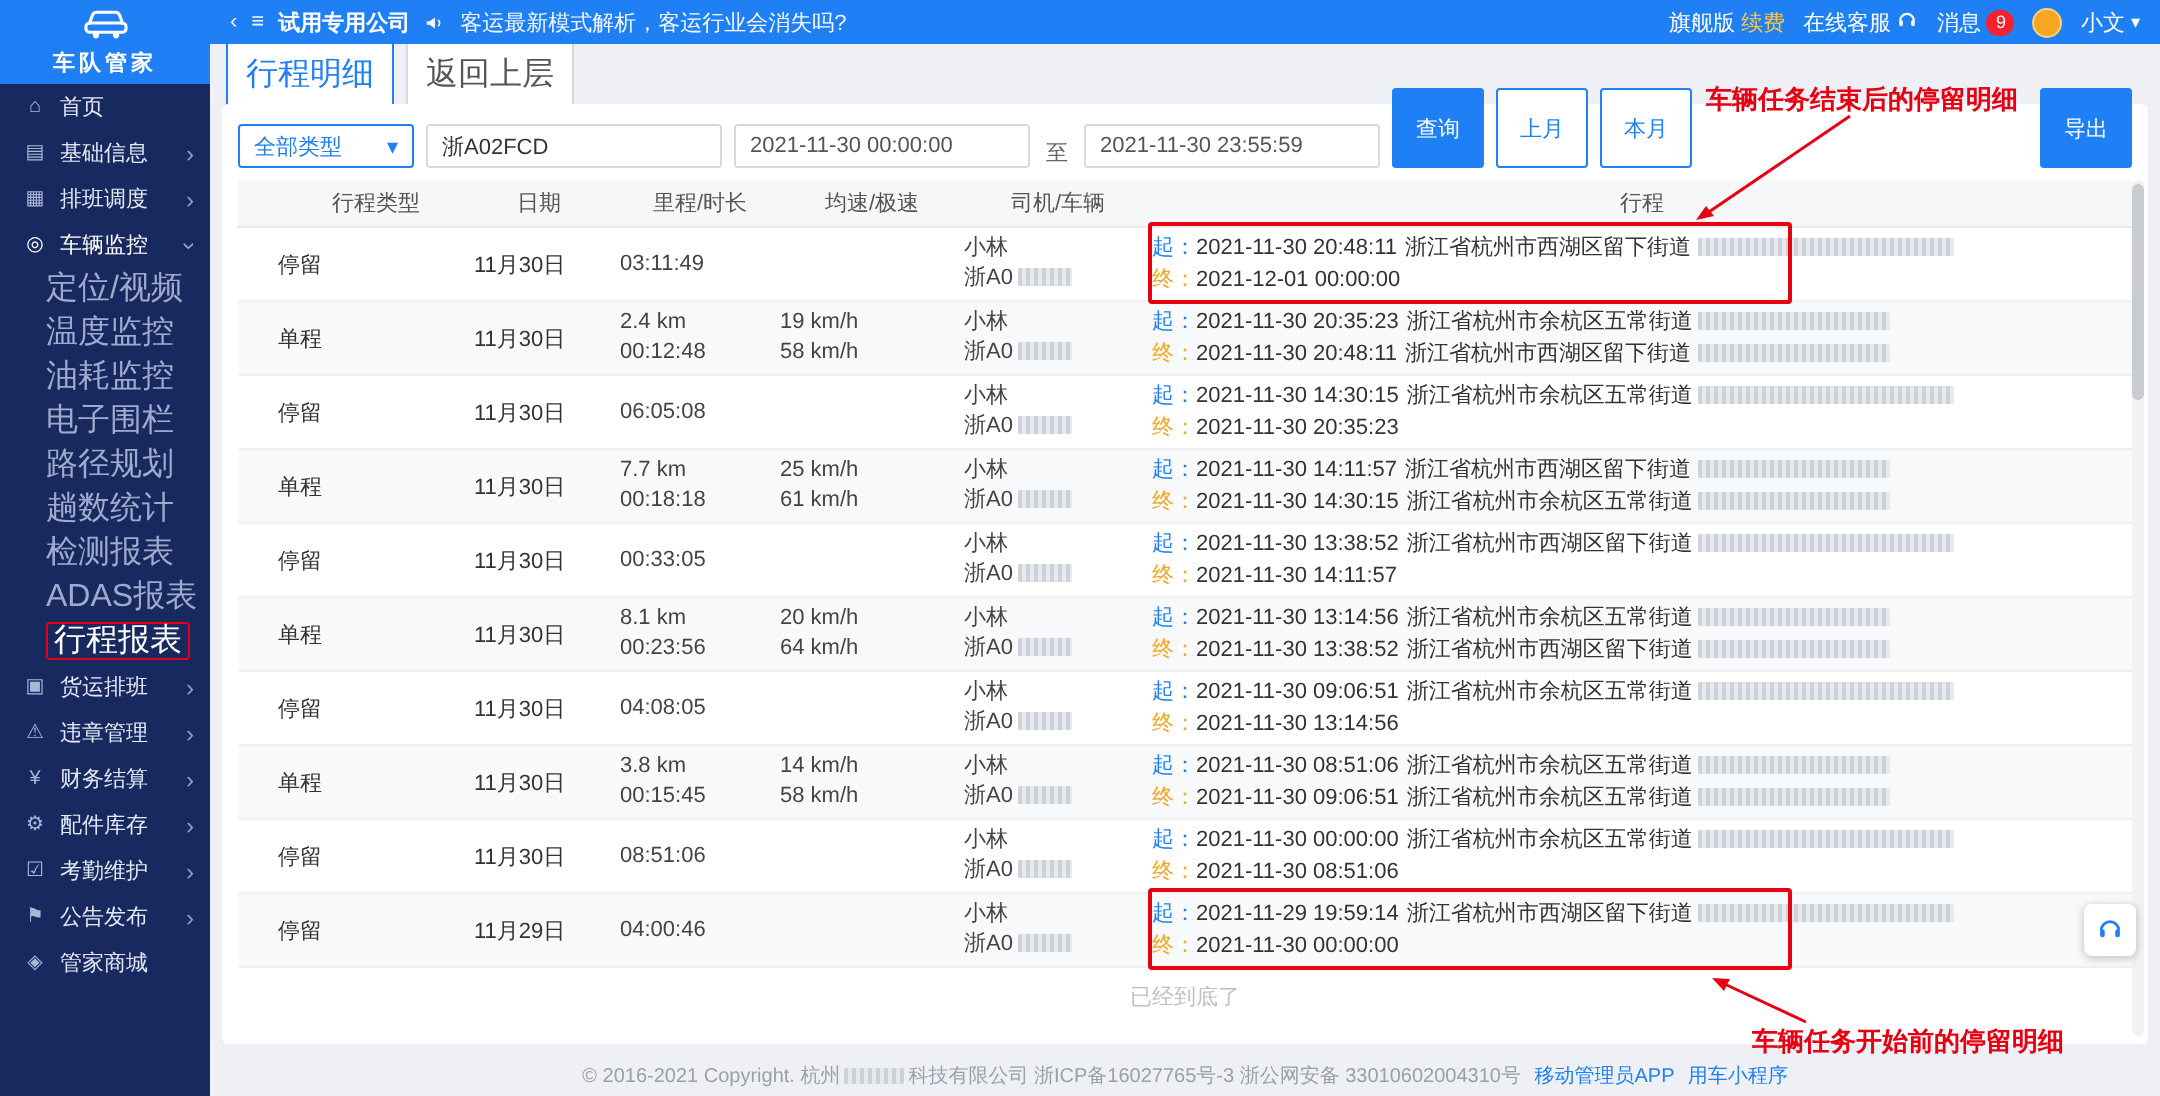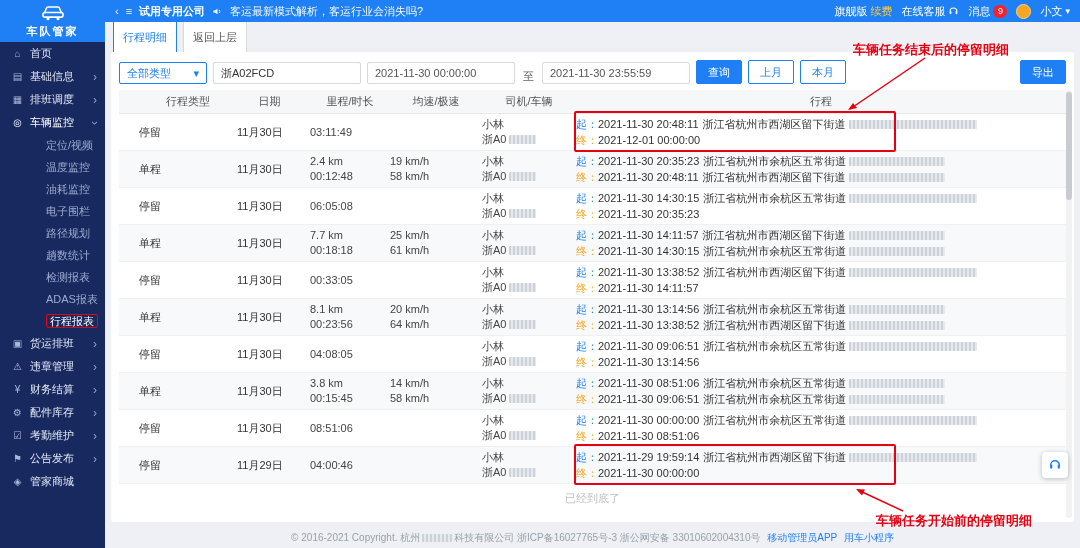--- a/index.html
+++ b/index.html
@@ -11,53 +11,53 @@
   .sidebar { position:absolute; left:0; top:0; width:105px; height:548px; background:#17295E; z-index:5; }
   .logo { height:42px; background:#1E80F4; display:flex; flex-direction:column; align-items:center; justify-content:center; color:#fff; }
   .logo-text { font-size:11px; font-weight:bold; letter-spacing:2px; margin-top:1px; }
   .nav-item { height:23px; display:flex; align-items:center; padding:0 8px 0 11px; gap:6px; color:#e3e8f6; cursor:pointer; }
   .nav-item .nv-icon { width:13px; font-size:10px; text-align:center; color:#aab6d8; }
   .nav-item .nv-label { flex:1; font-size:11px; white-space:nowrap; }
   .nav-item .nv-chev { font-size:12px; color:#8fa0c9; }
   .nav-item.open { color:#fff; }
   .nav-item.open .nv-icon { color:#fff; }
   .chev-down { display:inline-block; transform:rotate(90deg); }
-  .subnav-item { height:22px; line-height:22px; padding-left:46px; font-size:11px; color:#9fabce; cursor:pointer; white-space:nowrap; }
+  .subnav-item { height:22px; line-height:22px; padding-left:23px; font-size:16px; color:#9fabce; cursor:pointer; white-space:nowrap; }
   .subnav-item.active { color:#fff; }
   .red-ring { border:1px solid #E60012; border-radius:2px; padding:0 3px; }
 
   
   .topbar { position:absolute; left:105px; top:0; width:975px; height:22px; background:#1E80F4; color:#fff; display:flex; align-items:center; padding:0 10px; gap:7px; font-size:11px; z-index:4; }
   .tb-icon { opacity:.95; display:flex; align-items:center; cursor:pointer; }
   .tb-company { font-weight:bold; }
   .tb-announce { opacity:.95; white-space:nowrap; }
   .tb-right { margin-left:auto; display:flex; align-items:flex-end; gap:9px; }
   .renew { color:#FFC53D; cursor:pointer; }
   .tb-group { display:flex; align-items:center; gap:3px; cursor:pointer; }
   .badge { background:#F5222D; color:#fff; border-radius:8px; min-width:14px; height:13px; line-height:13px; text-align:center; font-size:9px; padding:0 3px; }
   .avatar { width:15px; height:15px; border-radius:50%; background:#F5A623; border:1px solid #ffd27d; }
   .caret { font-size:9px; }
 
   
   .content { position:absolute; left:105px; top:22px; width:975px; height:526px; }
   .tabs-row { position:absolute; left:0; top:0; height:30px; display:flex; align-items:center; gap:6px; padding:0 8px; }
-  .tab-btn { height:20px; padding:16px 9px; border-radius:2px; background:#fff; display:flex; align-items:center; font-size:11px; cursor:pointer; }
+  .tab-btn { height:20px; padding:16px 9px; border-radius:2px; background:#fff; display:flex; align-items:center; font-size:16px; cursor:pointer; }
   .tab-active { color:#1E80F4; border:1px solid #1E80F4; }
   .tab-plain { color:#555; border:1px solid #d9d9d9; }
 
   .panel { position:absolute; left:6px; right:6px; top:30px; height:470px; background:#fff; border-radius:3px; padding:8px; }
 
   .filters { display:flex; align-items:flex-end; gap:6px; height:24px; margin-bottom:6px; }
   .ctrl { height:22px; border:1px solid #d9d9d9; border-radius:2px; background:#fff; font-size:11px; color:#333; display:flex; align-items:center; padding:0 7px; }
   .sel { width:88px; justify-content:space-between; border-color:#1E80F4; color:#1E80F4; cursor:pointer; }
   input.ctrl { outline:none; font-family:inherit; }
   .inp-plate { width:148px; }
   .inp-date { width:148px; color:#555; }
   .to-label { color:#666; padding:0 2px; }
-  .btn { height:24px; padding:0 11px; border-radius:2px; font-size:11px; display:flex; align-items:center; cursor:pointer;margin-top:27px; }
+  .btn { height:40px; padding:0 11px; border-radius:2px; font-size:11px; display:flex; align-items:center; cursor:pointer;margin-top:27px; }
   .btn-primary { background:#1E80F4; color:#fff; border:1px solid #1E80F4; }
   .btn-ghost { background:#fff; color:#1E80F4; border:1px solid #1E80F4; }
   .btn-export { margin-left:auto; }
 
   
   .thead { display:flex; height:24px; background:#f6f7f9; border-bottom:1px solid #e9e9e9; align-items:center; color:#555; }
   .trow { display:flex; height:37px; border-bottom:1px solid #f0f0f0; }
   .trow:nth-child(even) { background:#f8f9fb; }
   .c { display:flex; flex-direction:column; justify-content:center; overflow:hidden; }
   .thead .c { flex-direction:row; align-items:center; }

